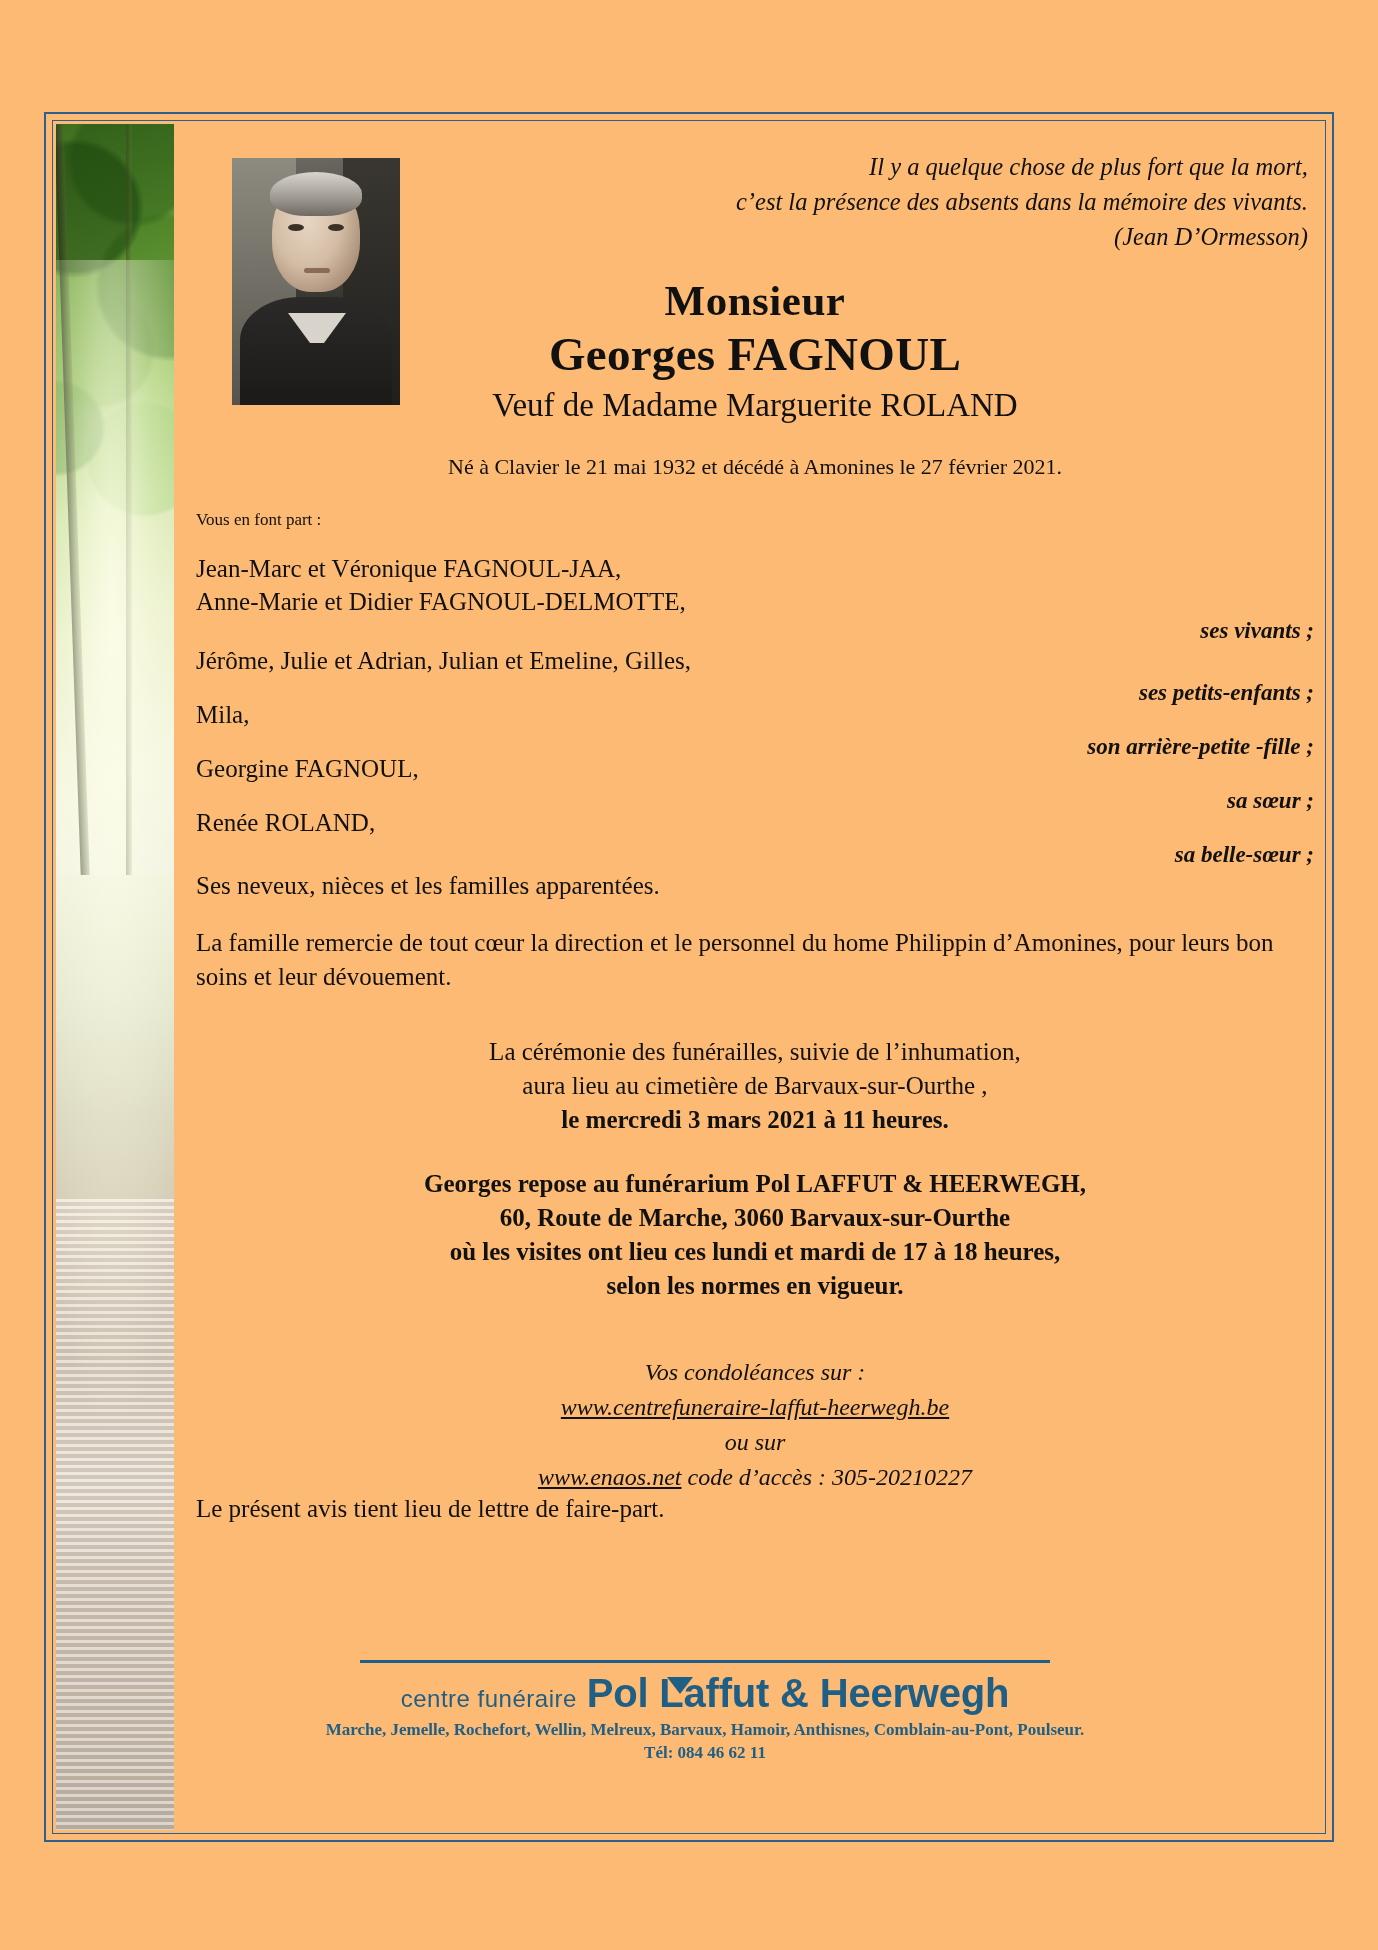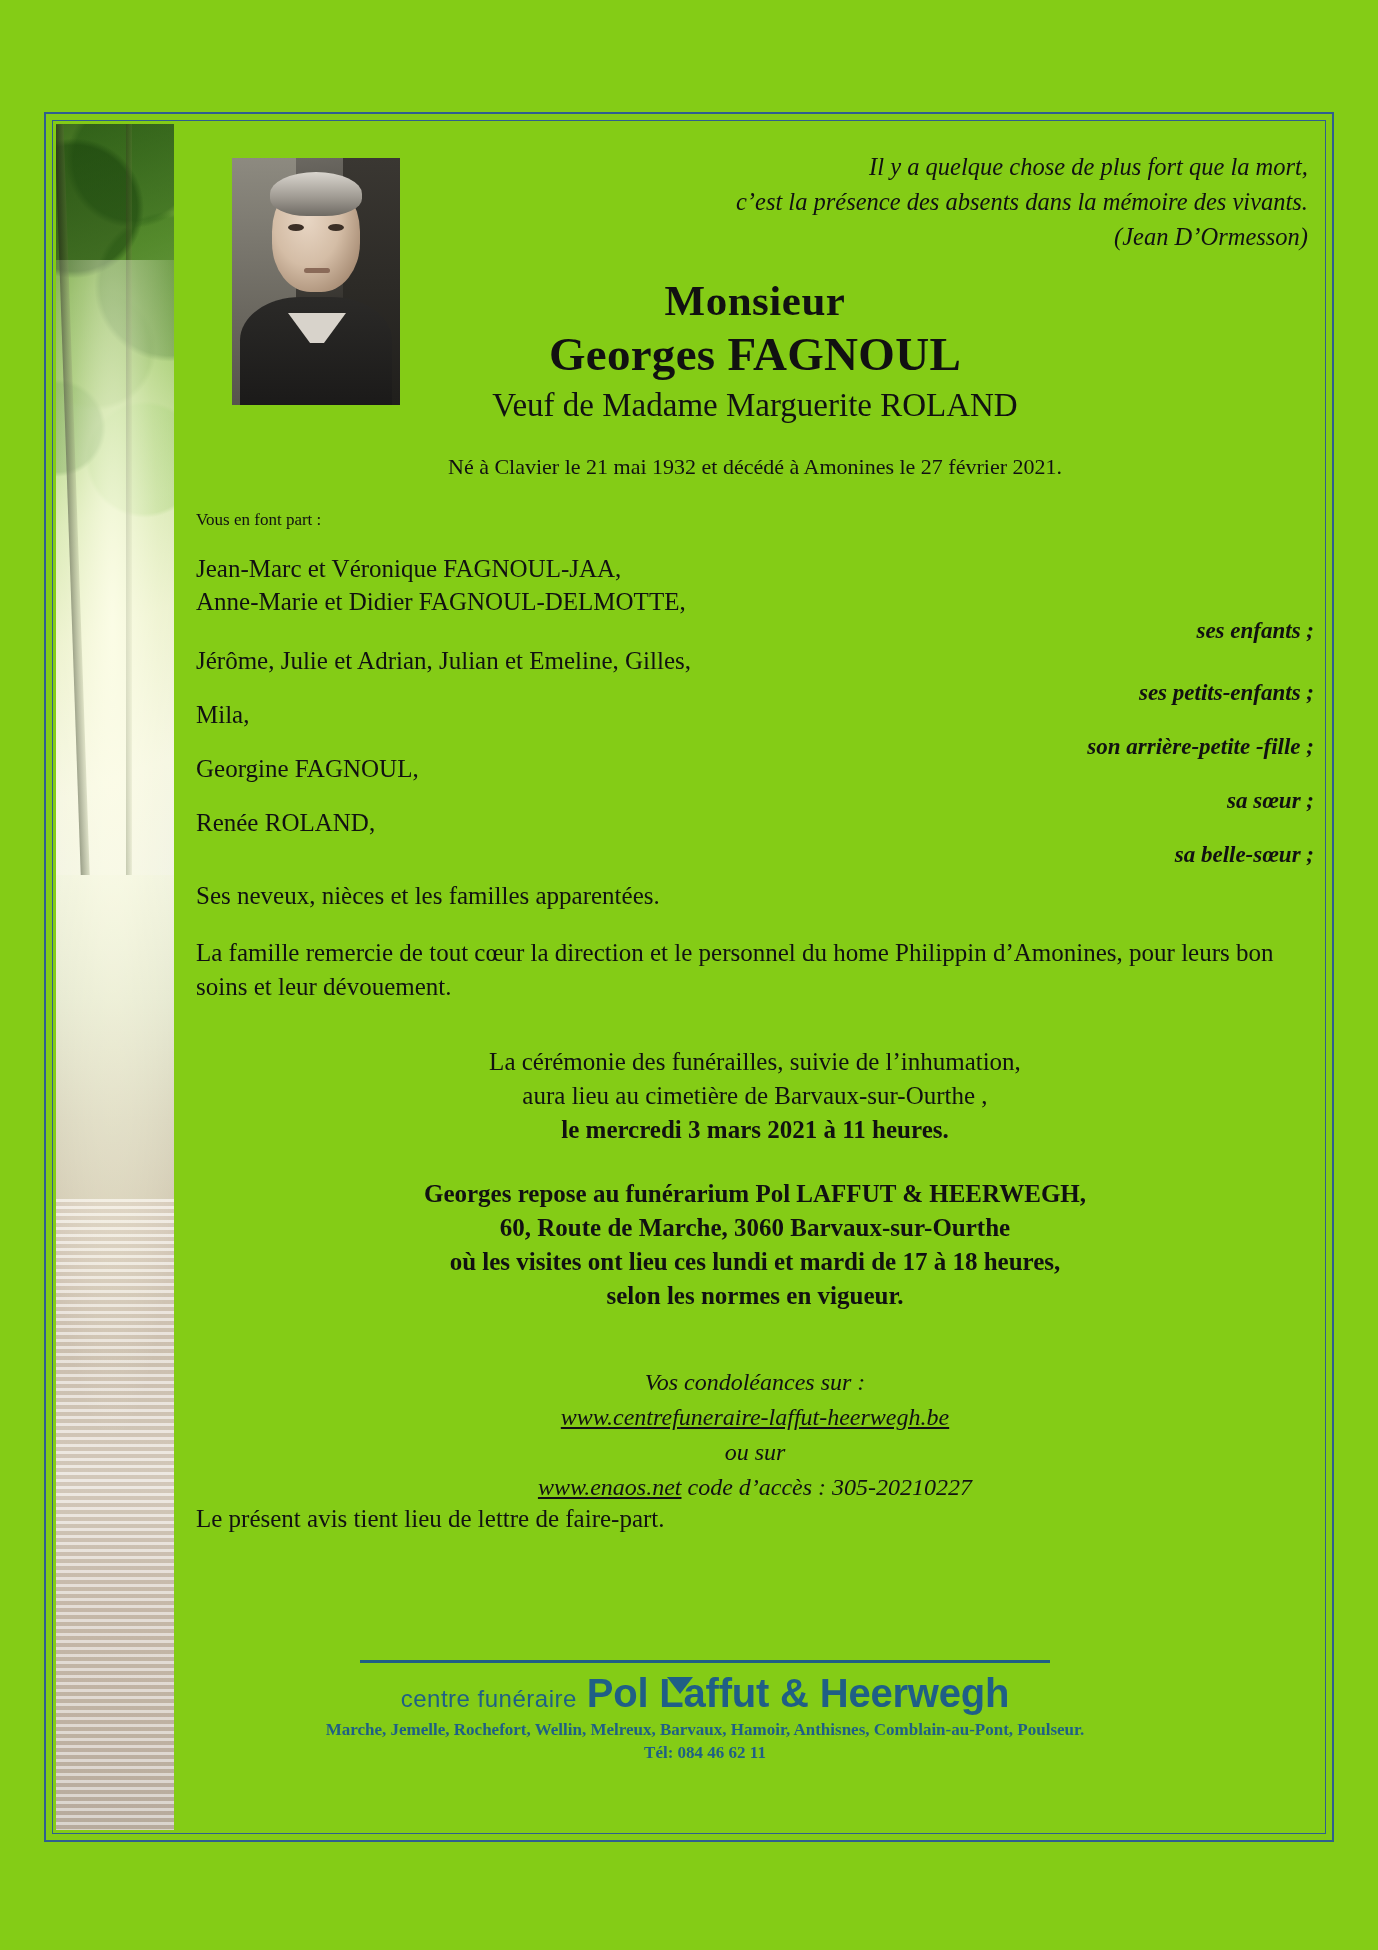--- a/index.html
+++ b/index.html
@@ -13,21 +13,21 @@
     font-family: "Liberation Serif", serif;
     color: #111111;
     position: relative;
   }
 
   .page {
     position: absolute;
     left: 0; top: 0;
     width: 1378px;
     height: 1950px;
-    background: #84cc16;
+    background: #fdba74;
   }
 
   
   .border-outer {
     position: absolute;
     left: 44px;
     top: 112px;
     width: 1290px;
     height: 1730px;
     border: 2px solid #2f5f8f;
@@ -217,21 +217,21 @@
     bottom: -26px;
     font-style: italic;
     font-weight: bold;
     font-size: 23px;
   }
   .gap-18 { height: 18px; }
   .gap-26 { height: 26px; }
 
   .nephews {
     font-size: 25px;
-    margin-top: 40px;
+    margin-top: 30px;
   }
   .thanks {
     font-size: 25px;
     margin-top: 26px;
     line-height: 1.34;
   }
 
   .ceremony {
     text-align: center;
     font-size: 25px;
@@ -372,21 +372,21 @@
 
     <div class="announce">Vous en font part :</div>
 
     <div class="family">
 
       <div class="fam-row">
         <div class="fam-left">
           <div>Jean-Marc et Véronique FAGNOUL-JAA,</div>
           <div>Anne-Marie et Didier FAGNOUL-DELMOTTE,</div>
         </div>
-        <div class="fam-right">ses enfants ;</div>
+        <div class="fam-right">ses vivants ;</div>
       </div>
 
       <div class="gap-26"></div>
 
       <div class="fam-row">
         <div class="fam-left">Jérôme, Julie et Adrian, Julian et Emeline, Gilles,</div>
         <div class="fam-right">ses petits-enfants ;</div>
       </div>
 
       <div class="gap-18"></div>

